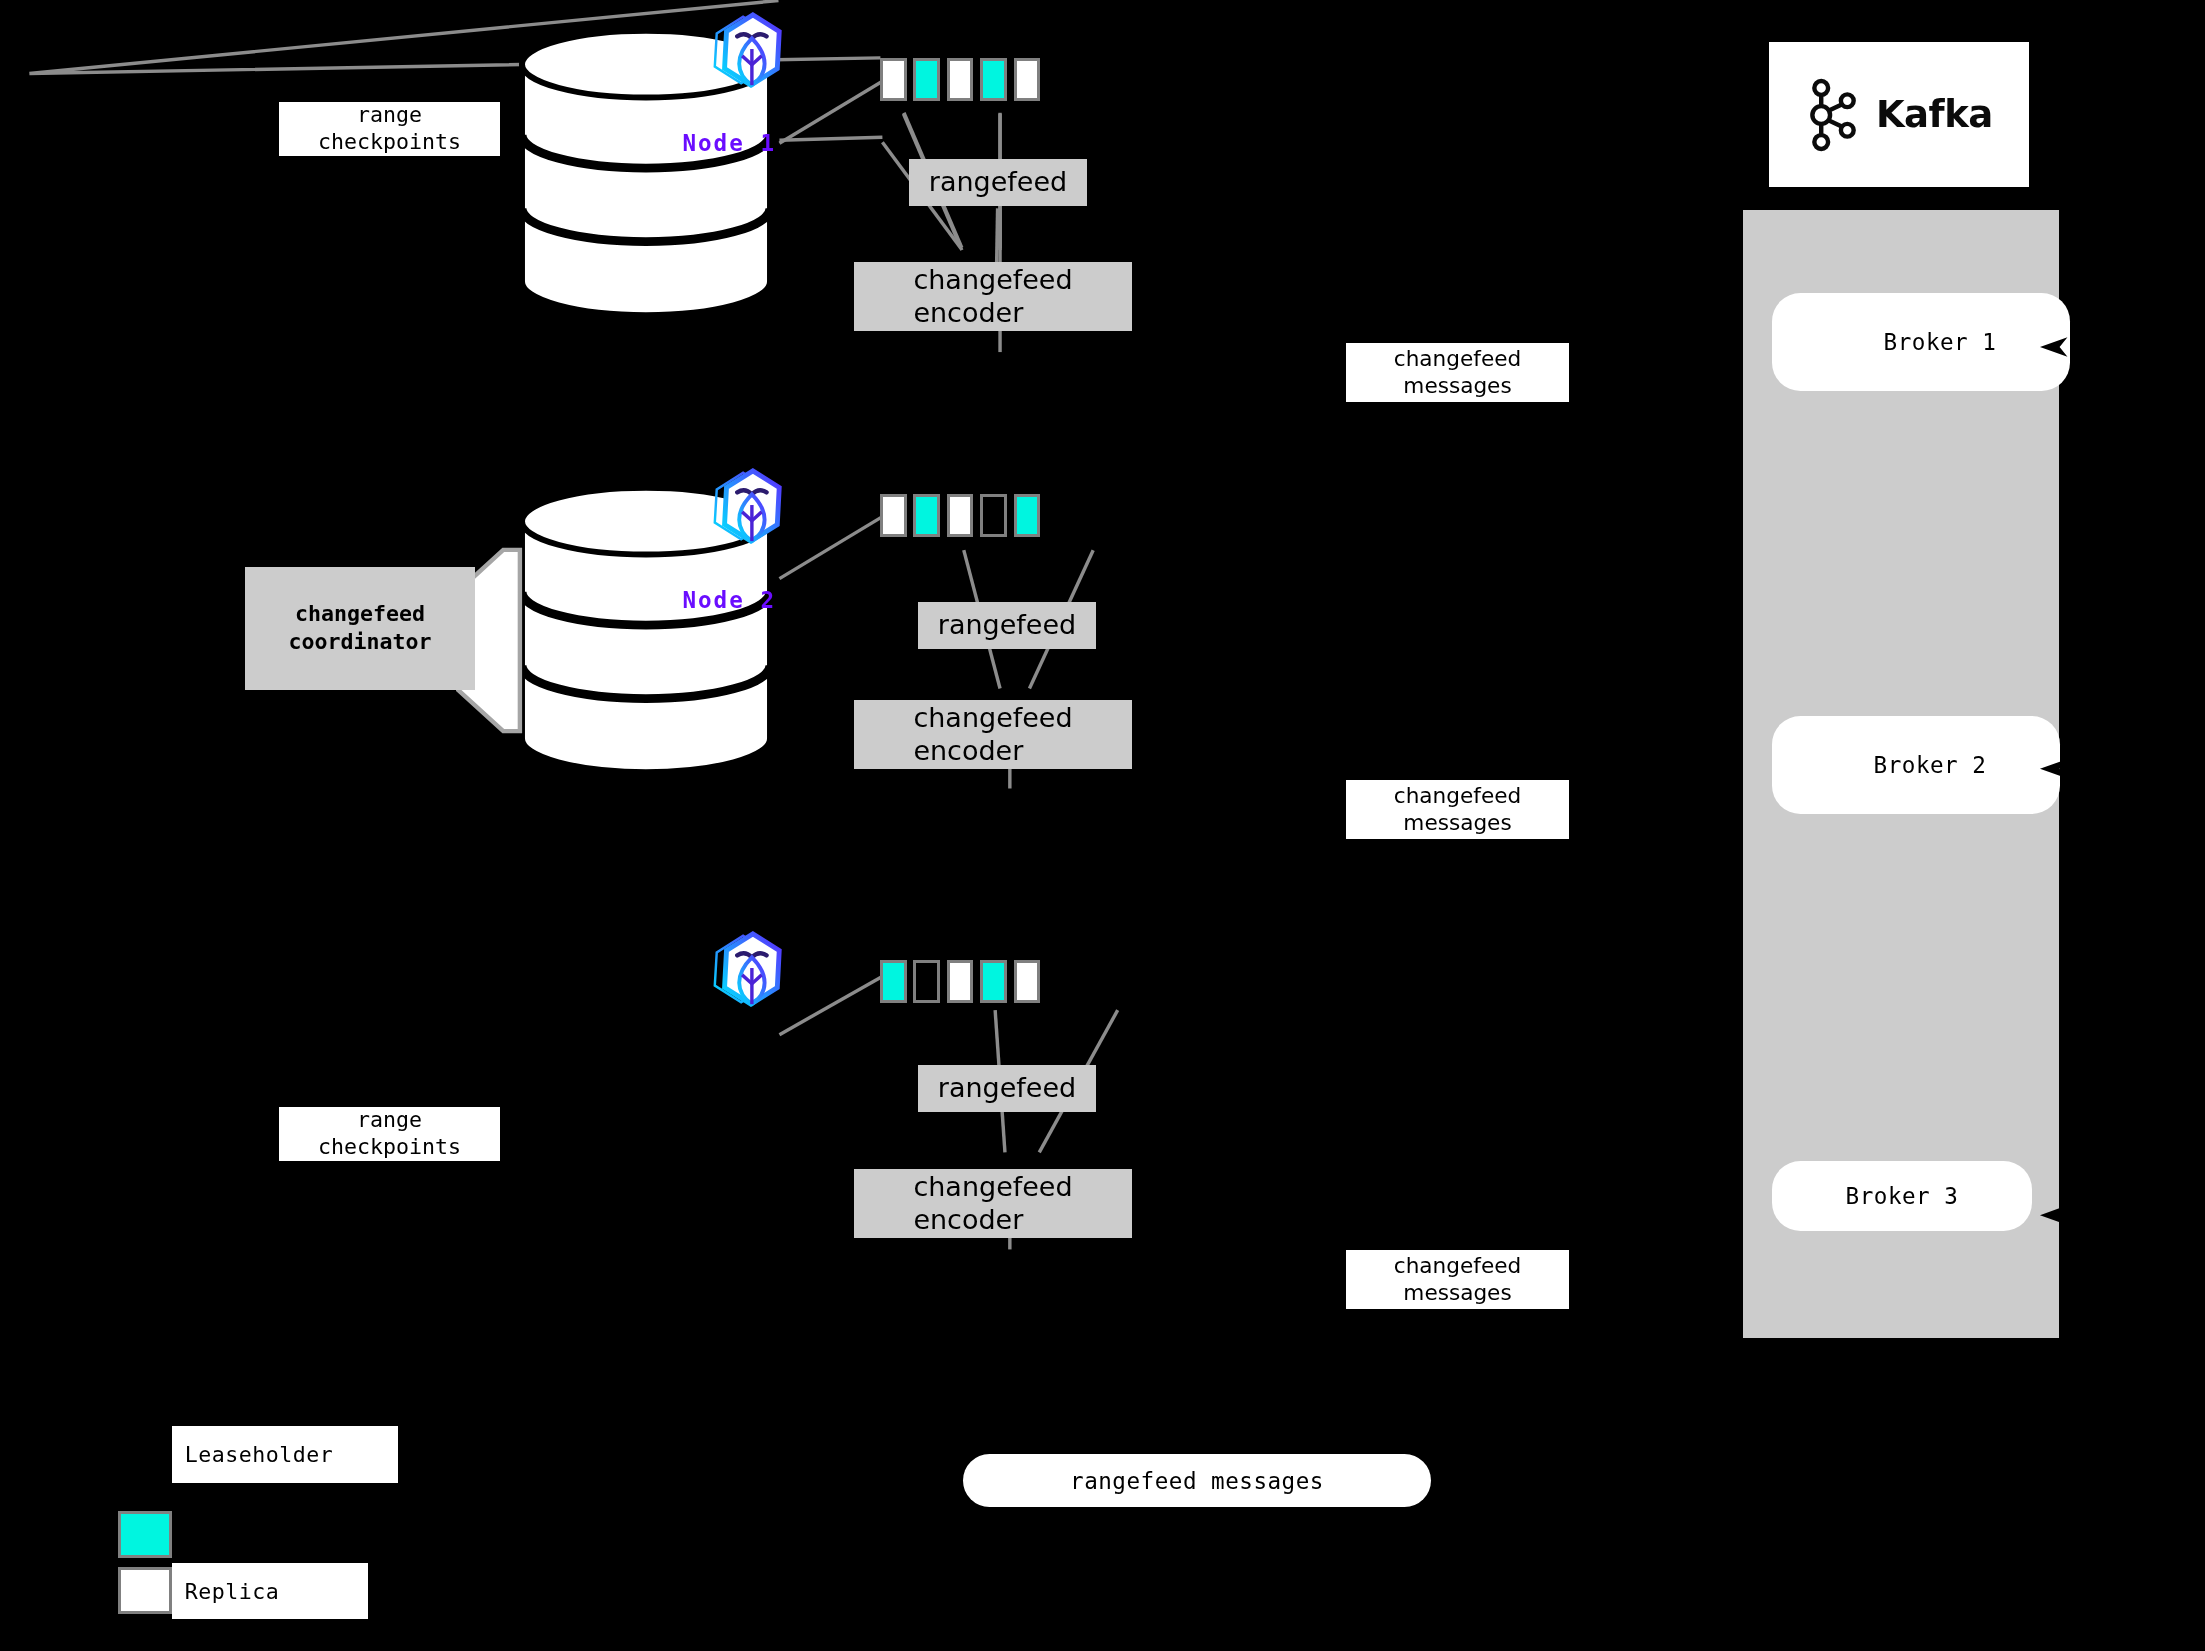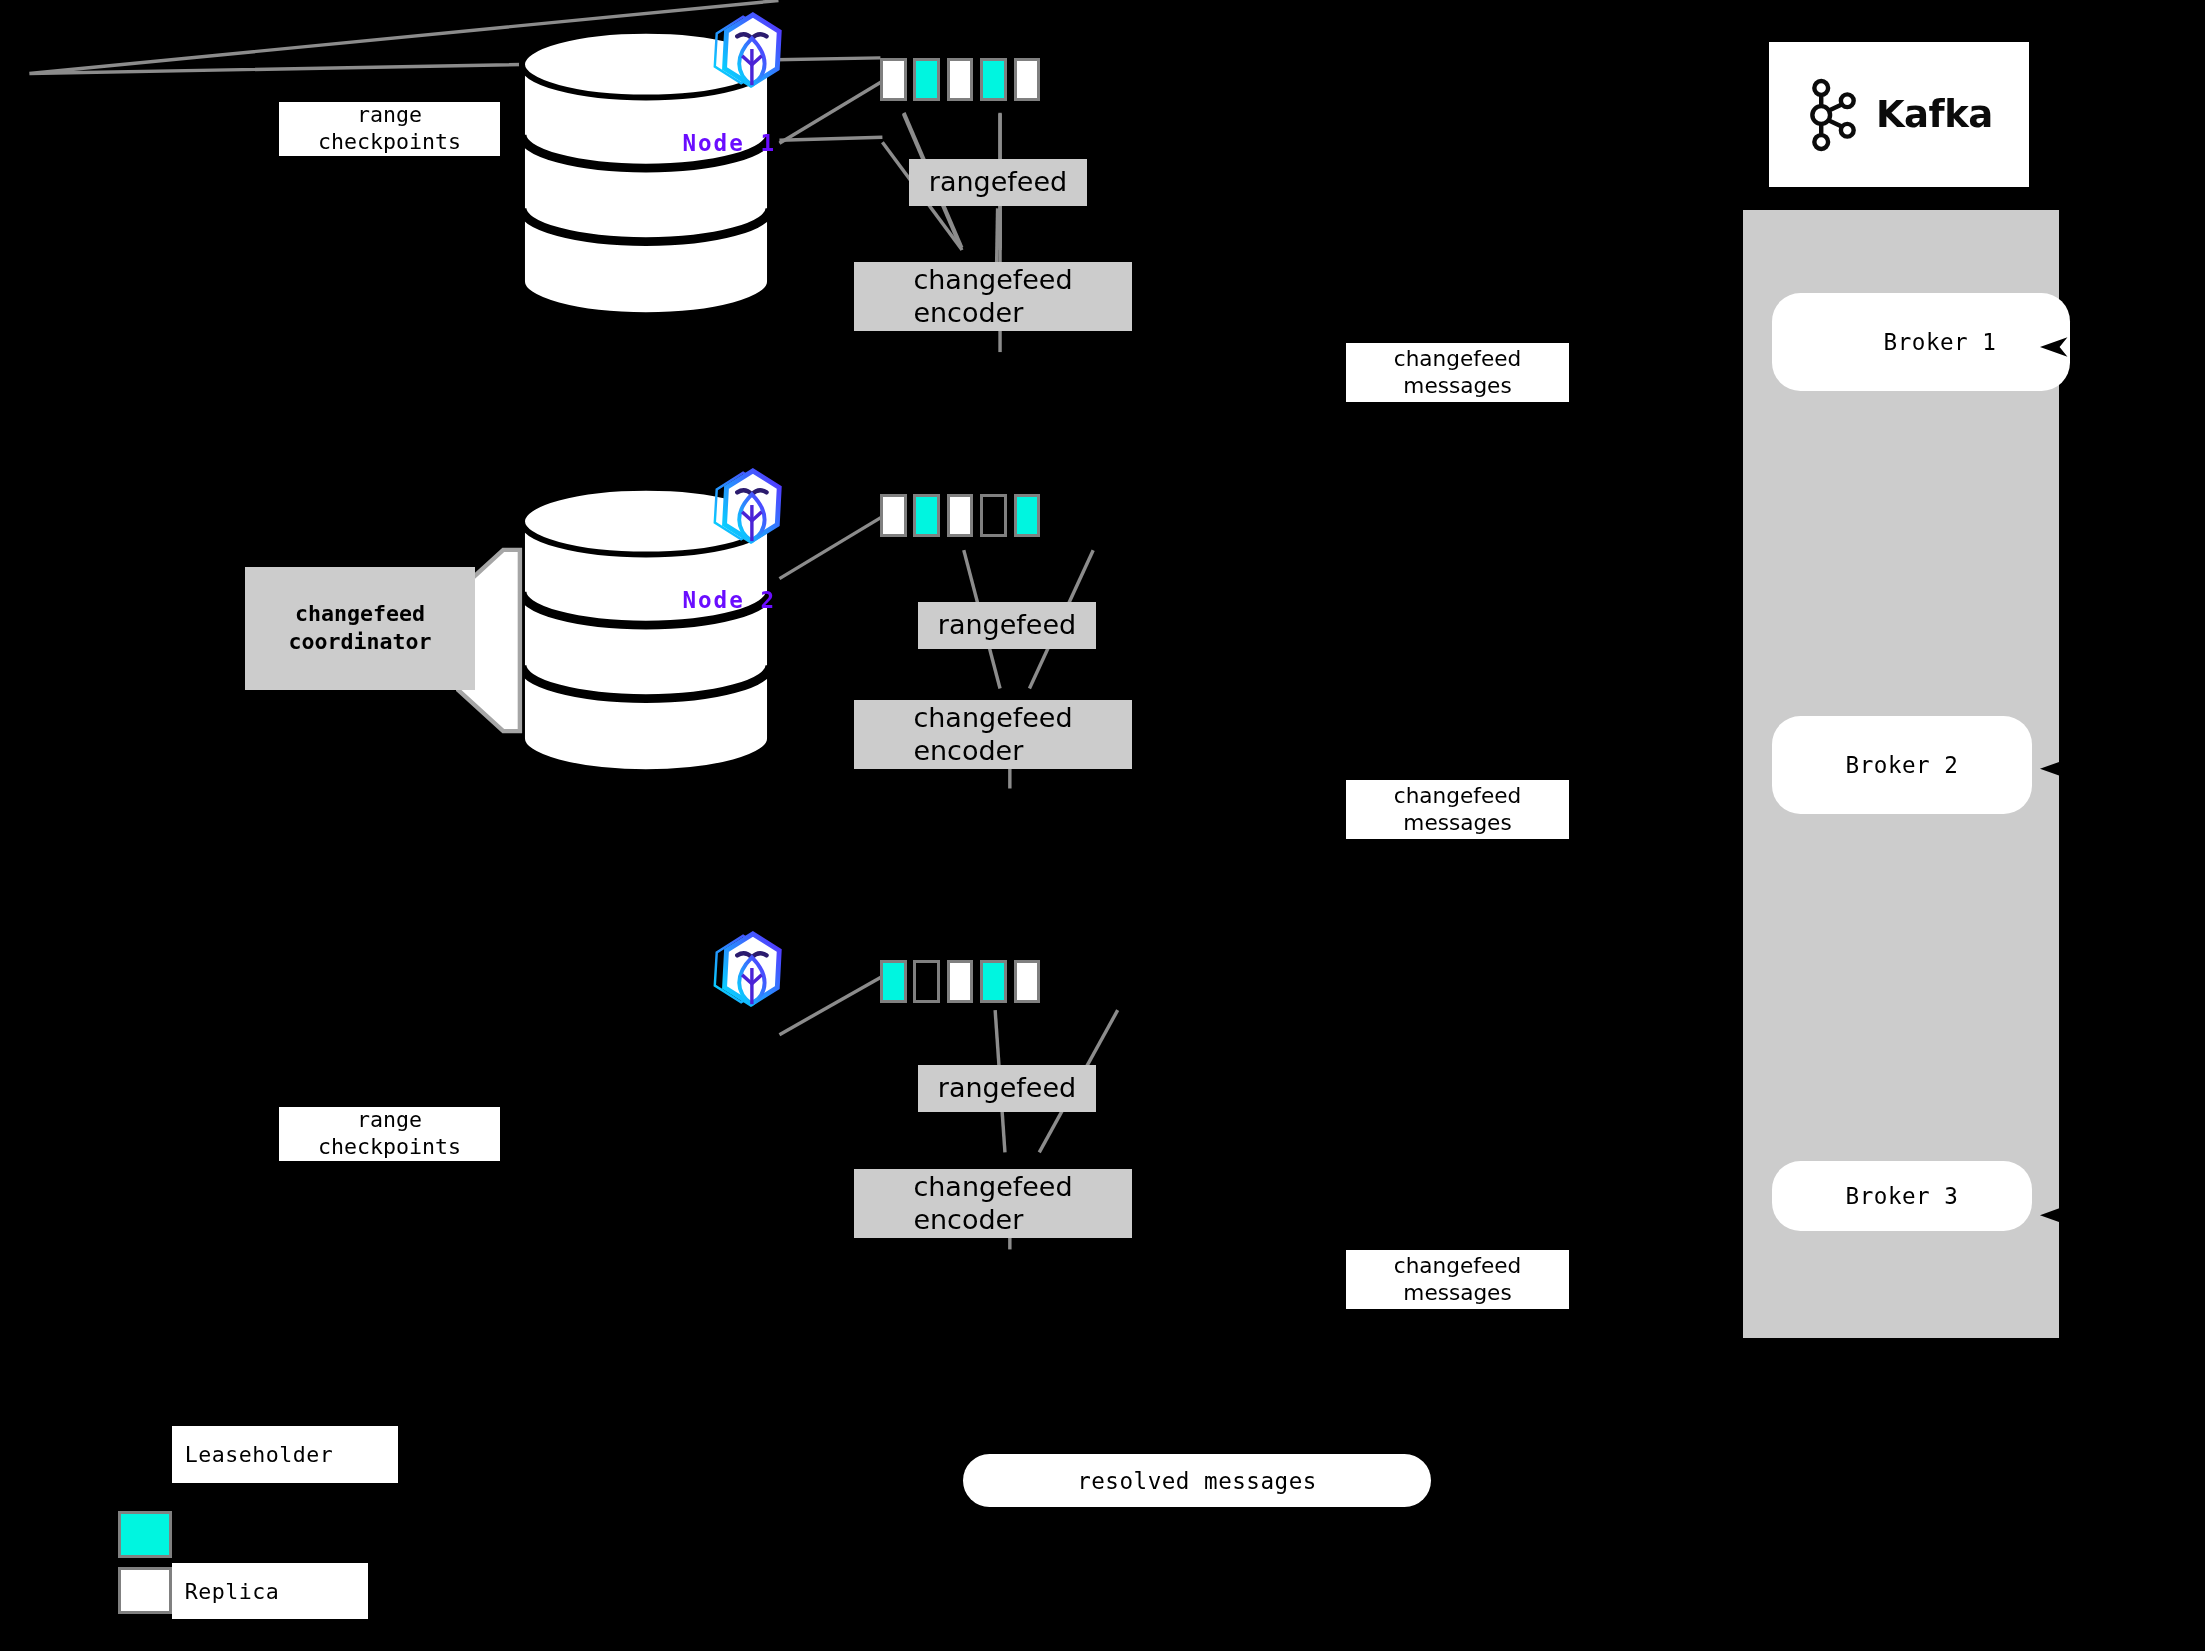--- a/index.html
+++ b/index.html
@@ -373,30 +373,30 @@
           <circle cx="86" cy="106" r="13"></circle>
         </g>
       </svg>
     </div>
     <div class="kafka-word">Kafka</div>
   </div>
 
   <div class="broker-panel" style="left:1743px; top:210px; width:316px; height:1128px;">
   </div>
   <div class="broker" style="left:1772px; top:293px; width:260px; height:98px;padding-left:38px;">Broker 1</div>
-  <div class="broker" style="left:1772px; top:716px; width:260px; height:98px;">Broker 2</div>
+  <div class="broker" style="left:1772px; top:716px; width:260px; height:98px;padding-left:28px;">Broker 2</div>
   <div class="broker" style="left:1772px; top:1161px; width:260px; height:70px;">Broker 3</div>
 
   <svg class="abs" style="left:2035px; top:294px; width:59px; height:981px;" viewBox="0 0 120 2000">
     <polygon points="66,88 10,108 66,128 50,108" fill="#000000"></polygon>
     <polygon points="66,948 10,968 66,988 50,968" fill="#000000"></polygon>
     <polygon points="66,1858 10,1878 66,1898 50,1878" fill="#000000"></polygon>
   </svg>
 
-  <div class="pill" style="left:963px; top:1454px; width:468px; height:53px;">resolved messages</div>
+  <div class="pill" style="left:963px; top:1454px; width:468px; height:53px;">rangefeed messages</div>
 
   <div class="legend-sw" style="left:118px; top:1511px; background:#00F5E0;"></div>
   <div class="legend-text" style="left:172px; top:1426px; width:226px; height:57px;">Leaseholder</div>
 
   <div class="legend-sw" style="left:118px; top:1567px; background:#FFFFFF;"></div>
   <div class="legend-text" style="left:172px; top:1563px; width:196px; height:56px;">Replica</div>
 
 </div>
 
 

